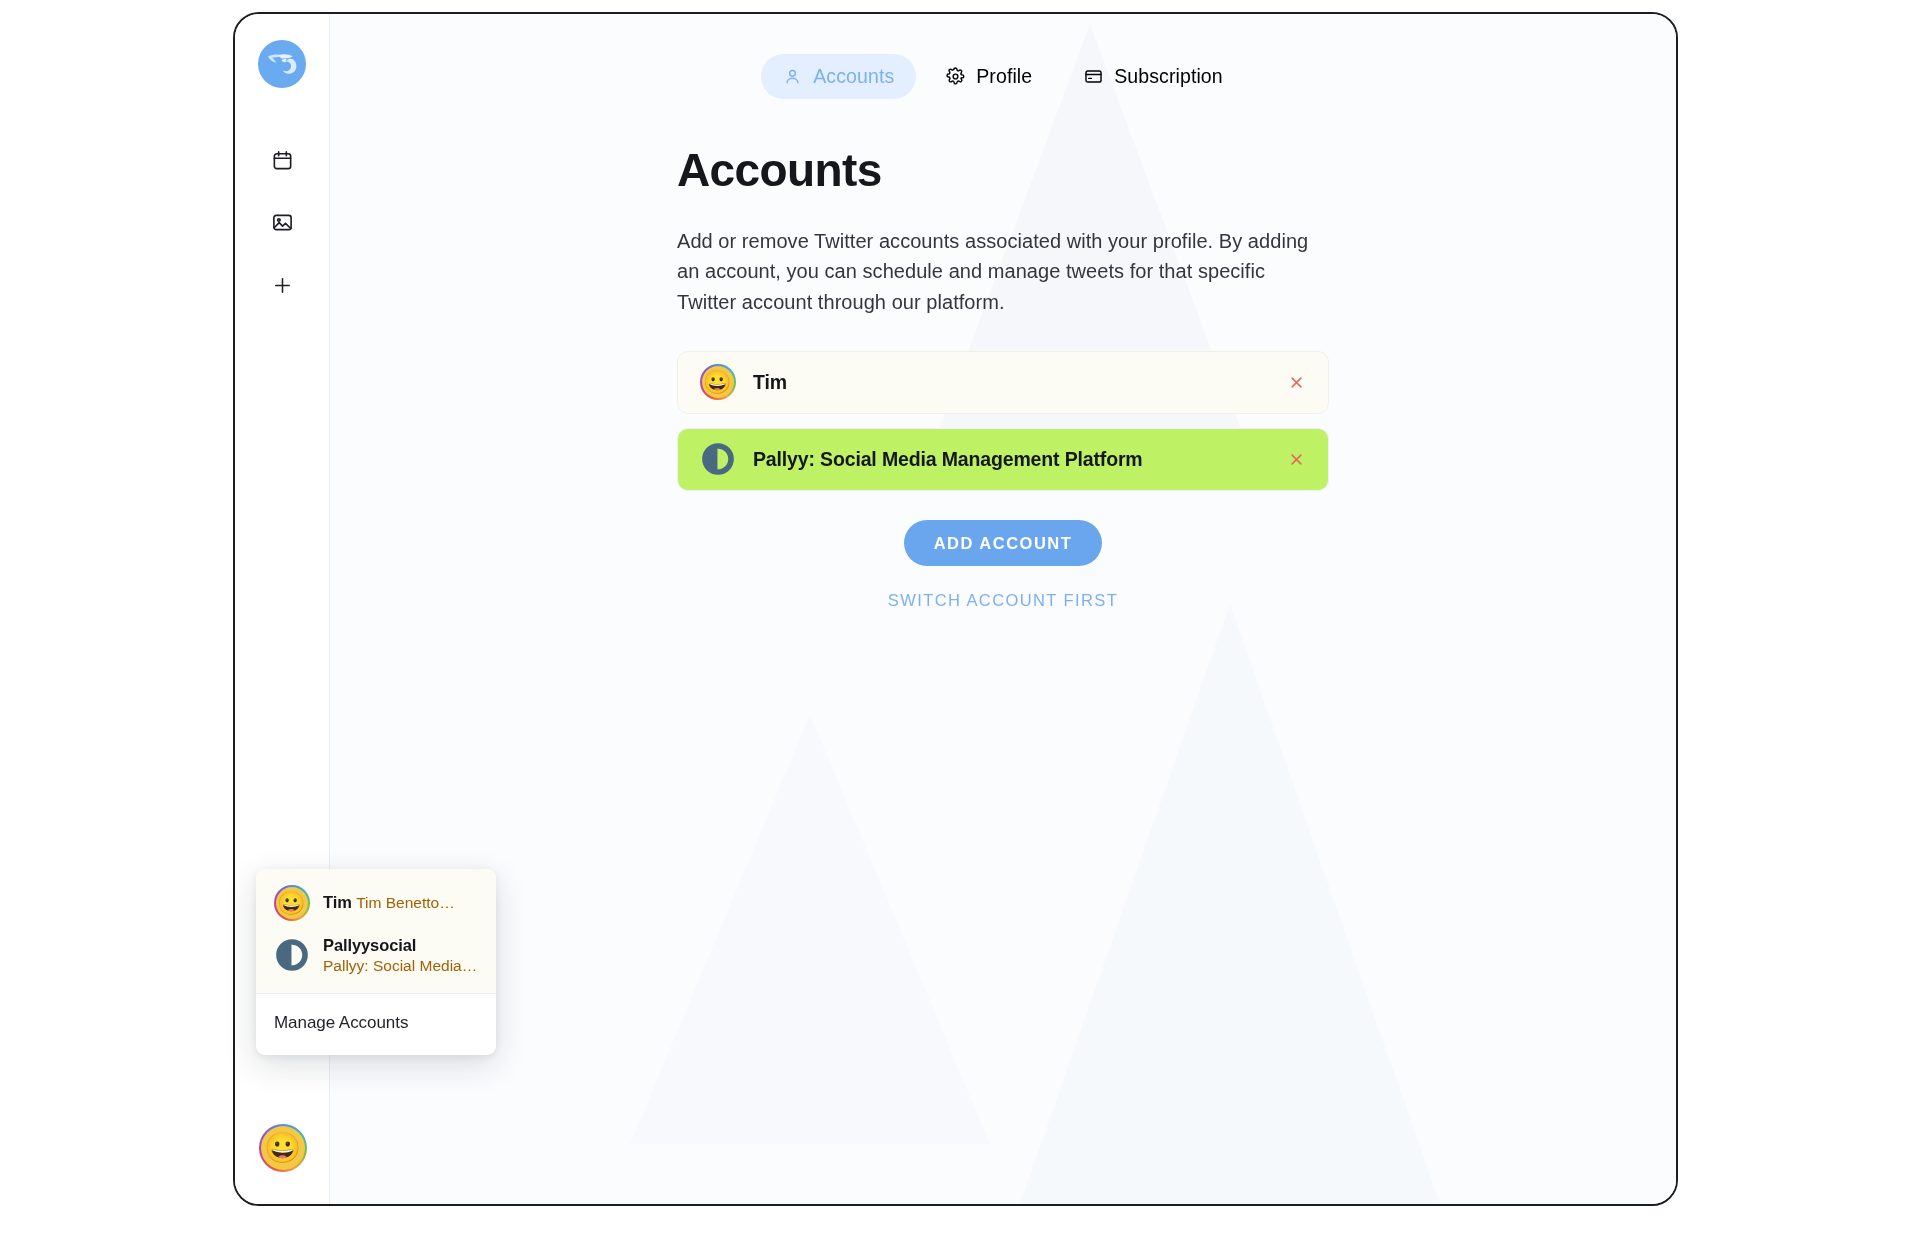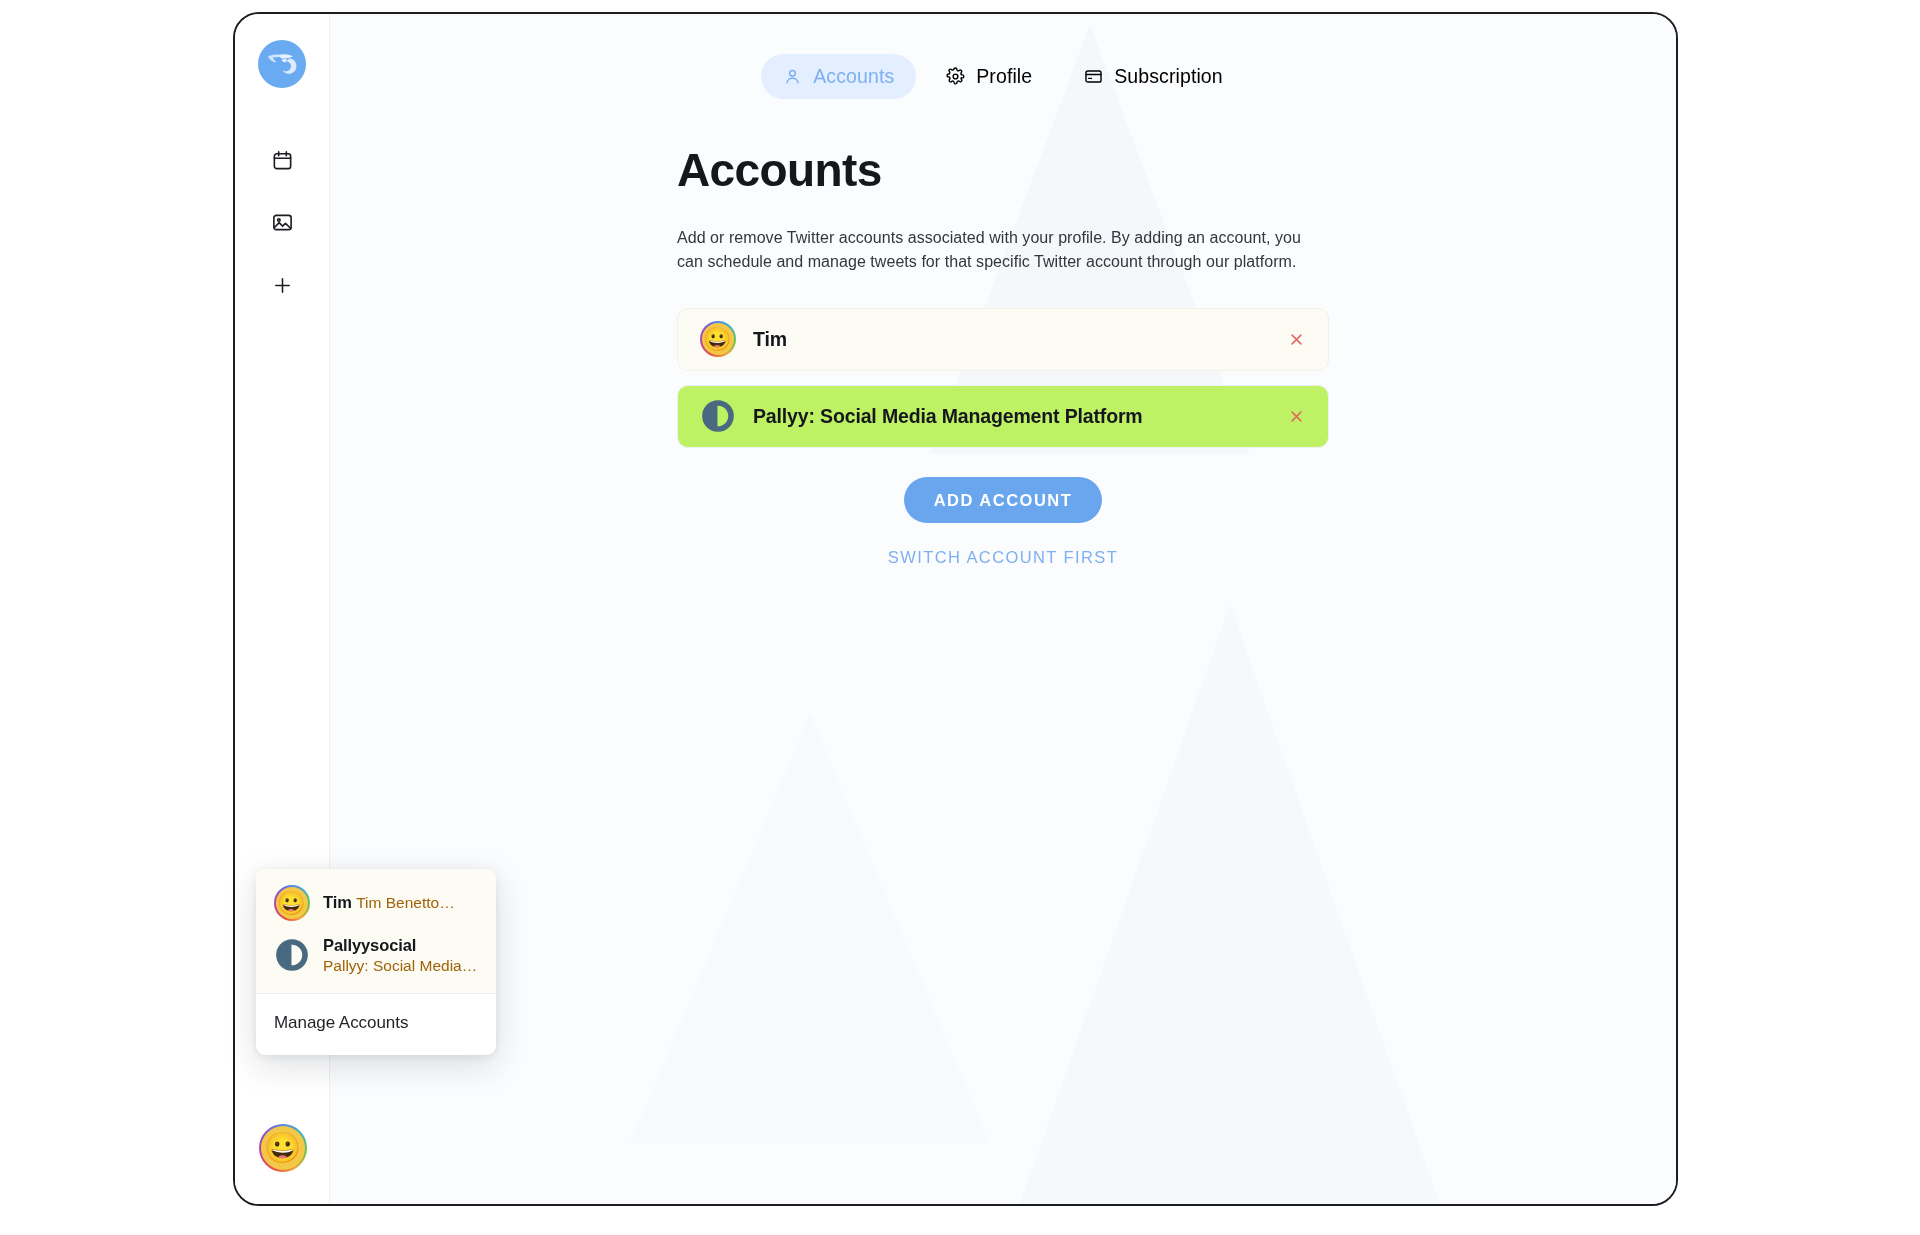--- a/index.html
+++ b/index.html
@@ -178,21 +178,21 @@
   .page-title {
     font-size: 46px;
     font-weight: 700;
     color: #15171c;
     letter-spacing: -.6px;
     line-height: 1.1;
   }
 
   .para {
     margin-top: 30px;
-    font-size: 16px;
+    font-size: 20px;
     line-height: 1.54;
     color: #33363d;
     letter-spacing: .05px;
   }
   .para + .para { margin-top: 24px; }
 
   .account-list { margin-top: 33px; }
 
   .account-row {
     position: relative;

